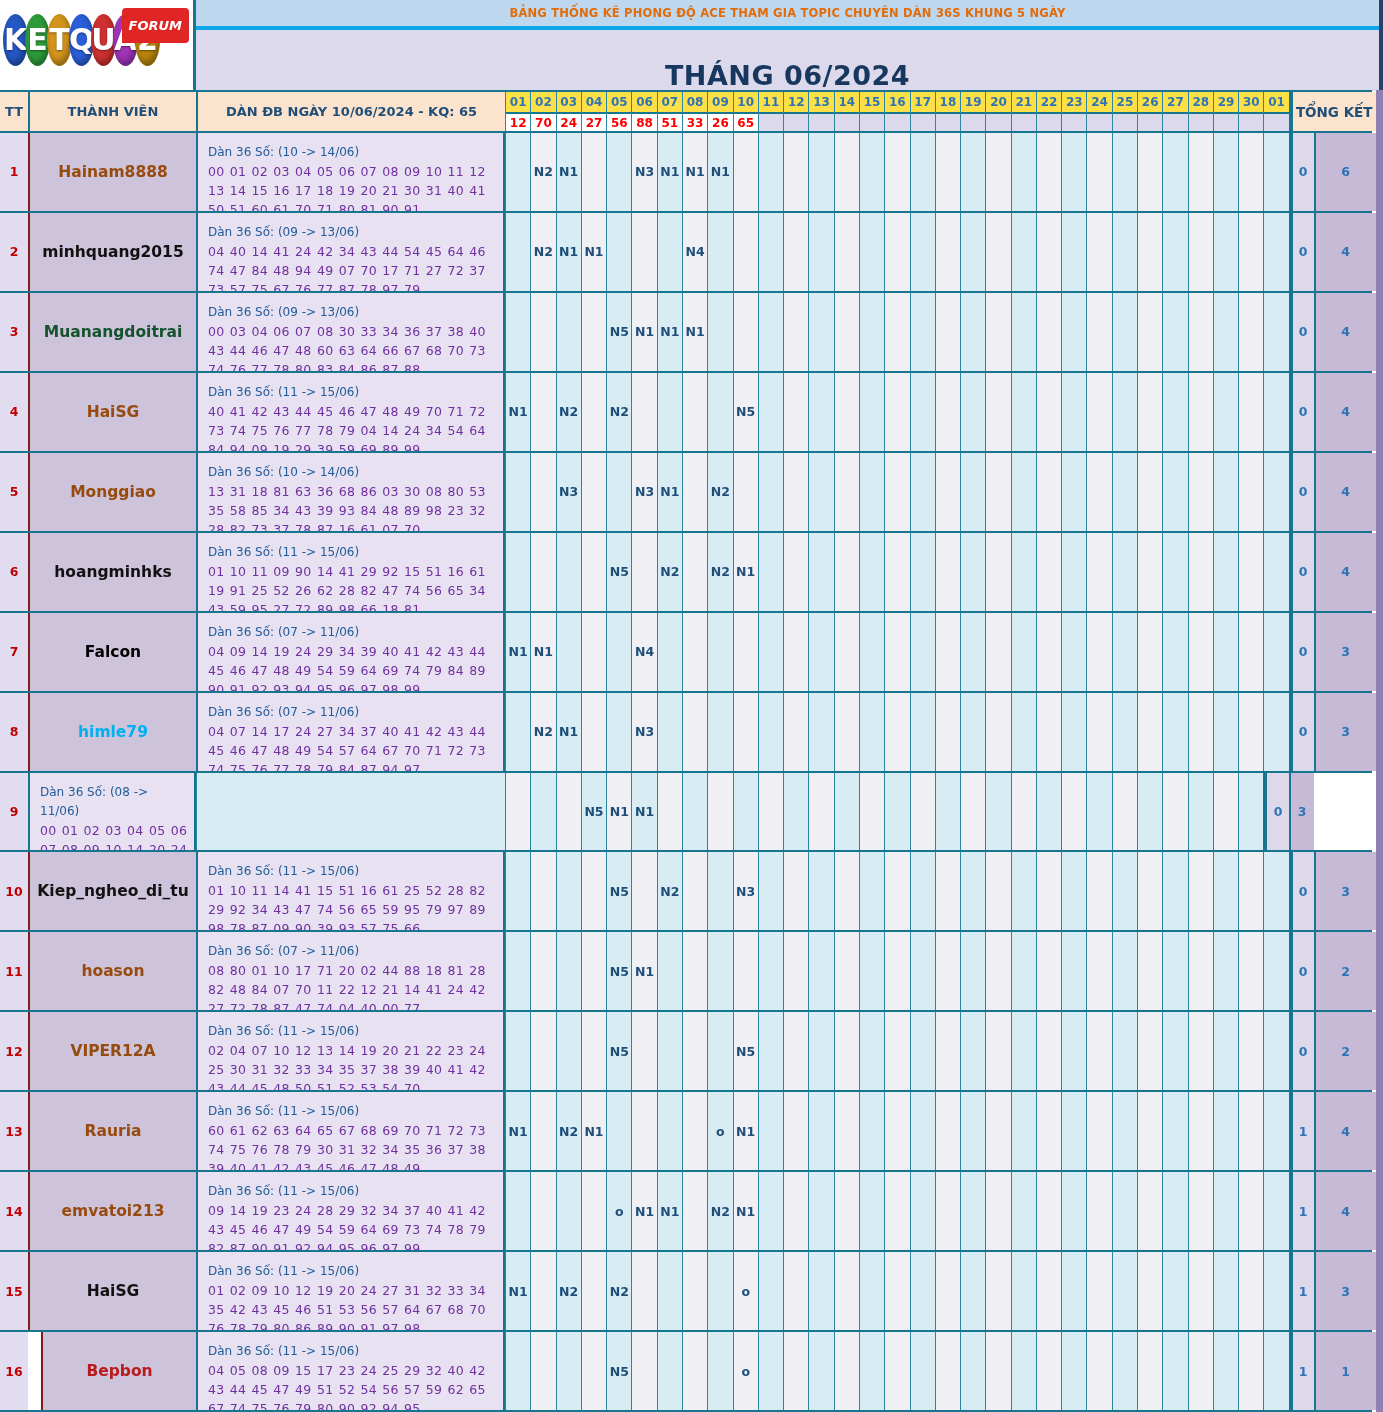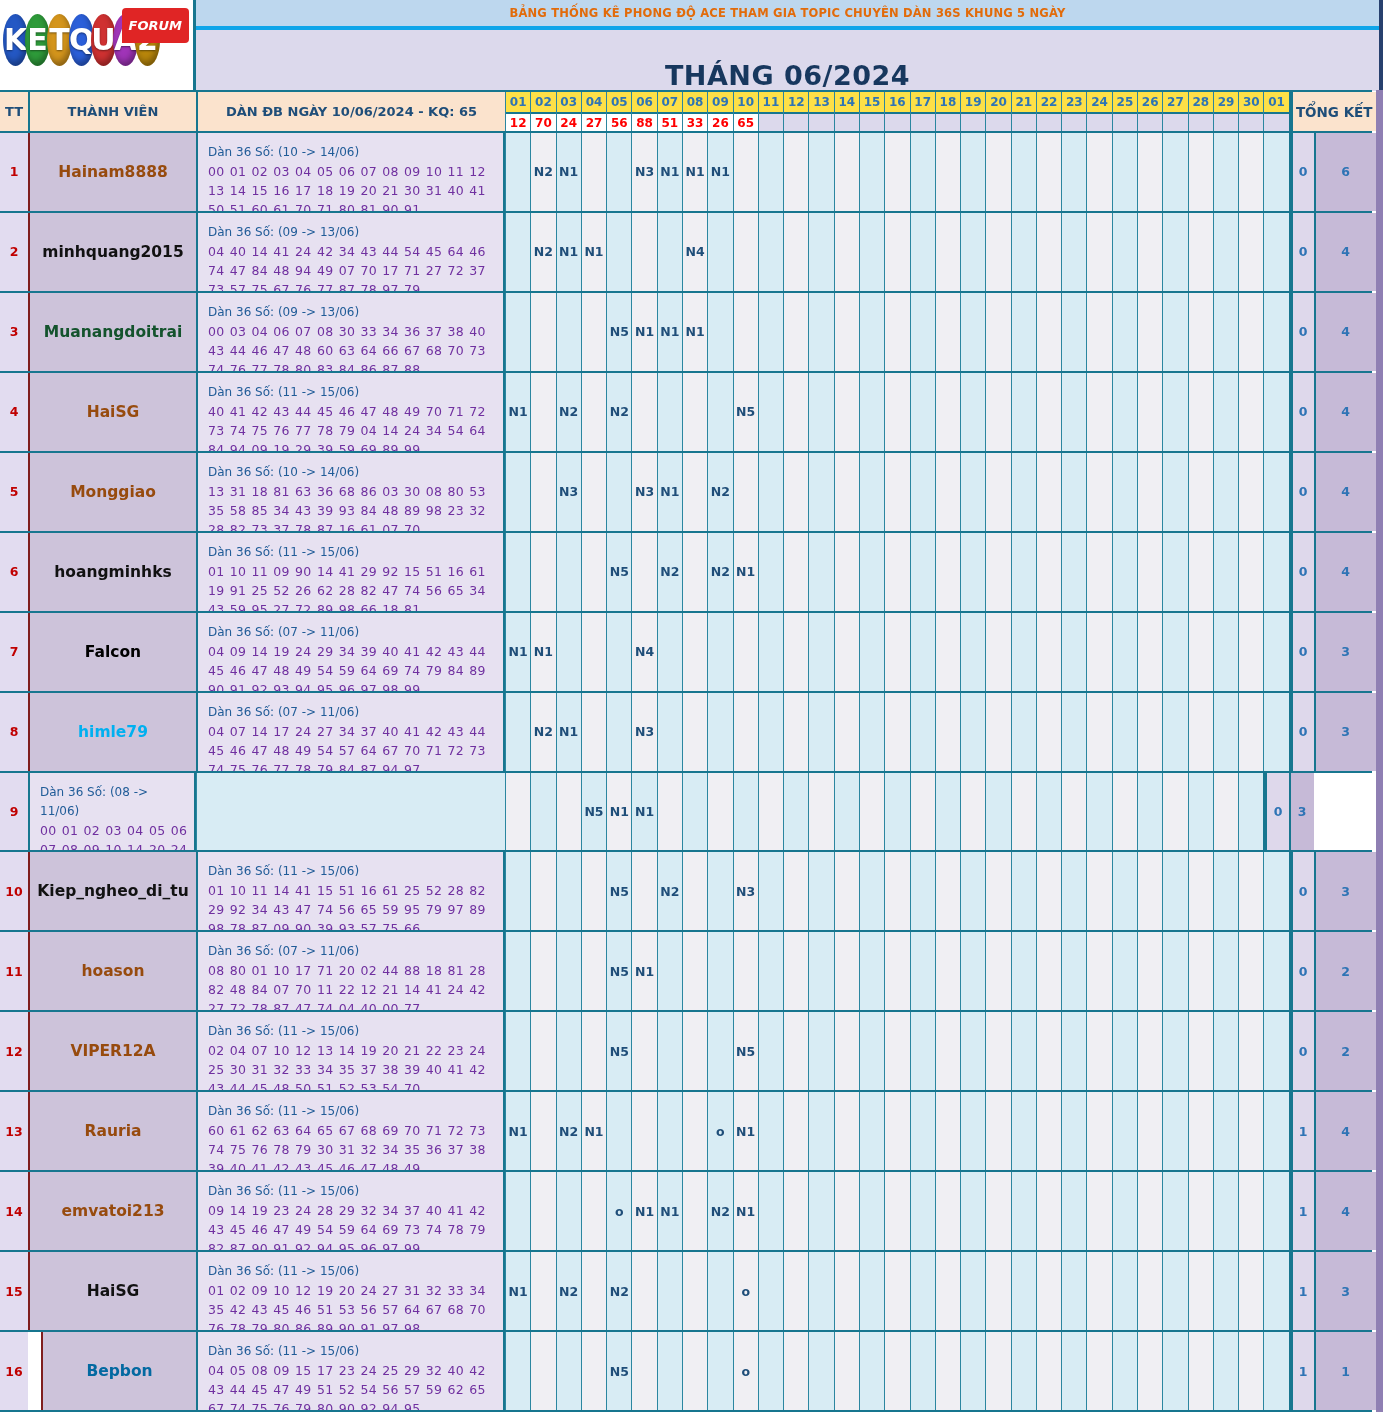--- a/index.html
+++ b/index.html
@@ -798,21 +798,21 @@
           <div class="cell dc odd"></div>
           <div class="cell dc even"></div>
           <div class="cell dc odd"></div>
           <div class="cell dc even"></div>
           <div class="cell dc odd"></div>
           <div class="cell c-t1">1</div>
           <div class="cell c-t2">3</div>
         </div>
         <div class="grow brow">
           <div class="cell c-tt">16</div>
-          <div class="cell c-name" style="color: #0369a1; margin-left: 13px;">Bepbon</div>
+          <div class="cell c-name" style="color: #b91c1c; margin-left: 13px;">Bepbon</div>
           <div class="cell c-dan">
             <div class="dan-label">Dàn 36 Số: (11 -&gt; 15/06)</div>
             <div class="dan-nums">04 05 08 09 15 17 23 24 25 29 32 40 42 43 44 45 47 49 51 52 54 56 57 59 62 65 67 74 75 76 79 80 90 92 94 95</div>
           </div>
           <div class="cell dc odd"></div>
           <div class="cell dc even"></div>
           <div class="cell dc odd"></div>
           <div class="cell dc even"></div>
           <div class="cell dc odd">N5</div>
           <div class="cell dc even"></div>

